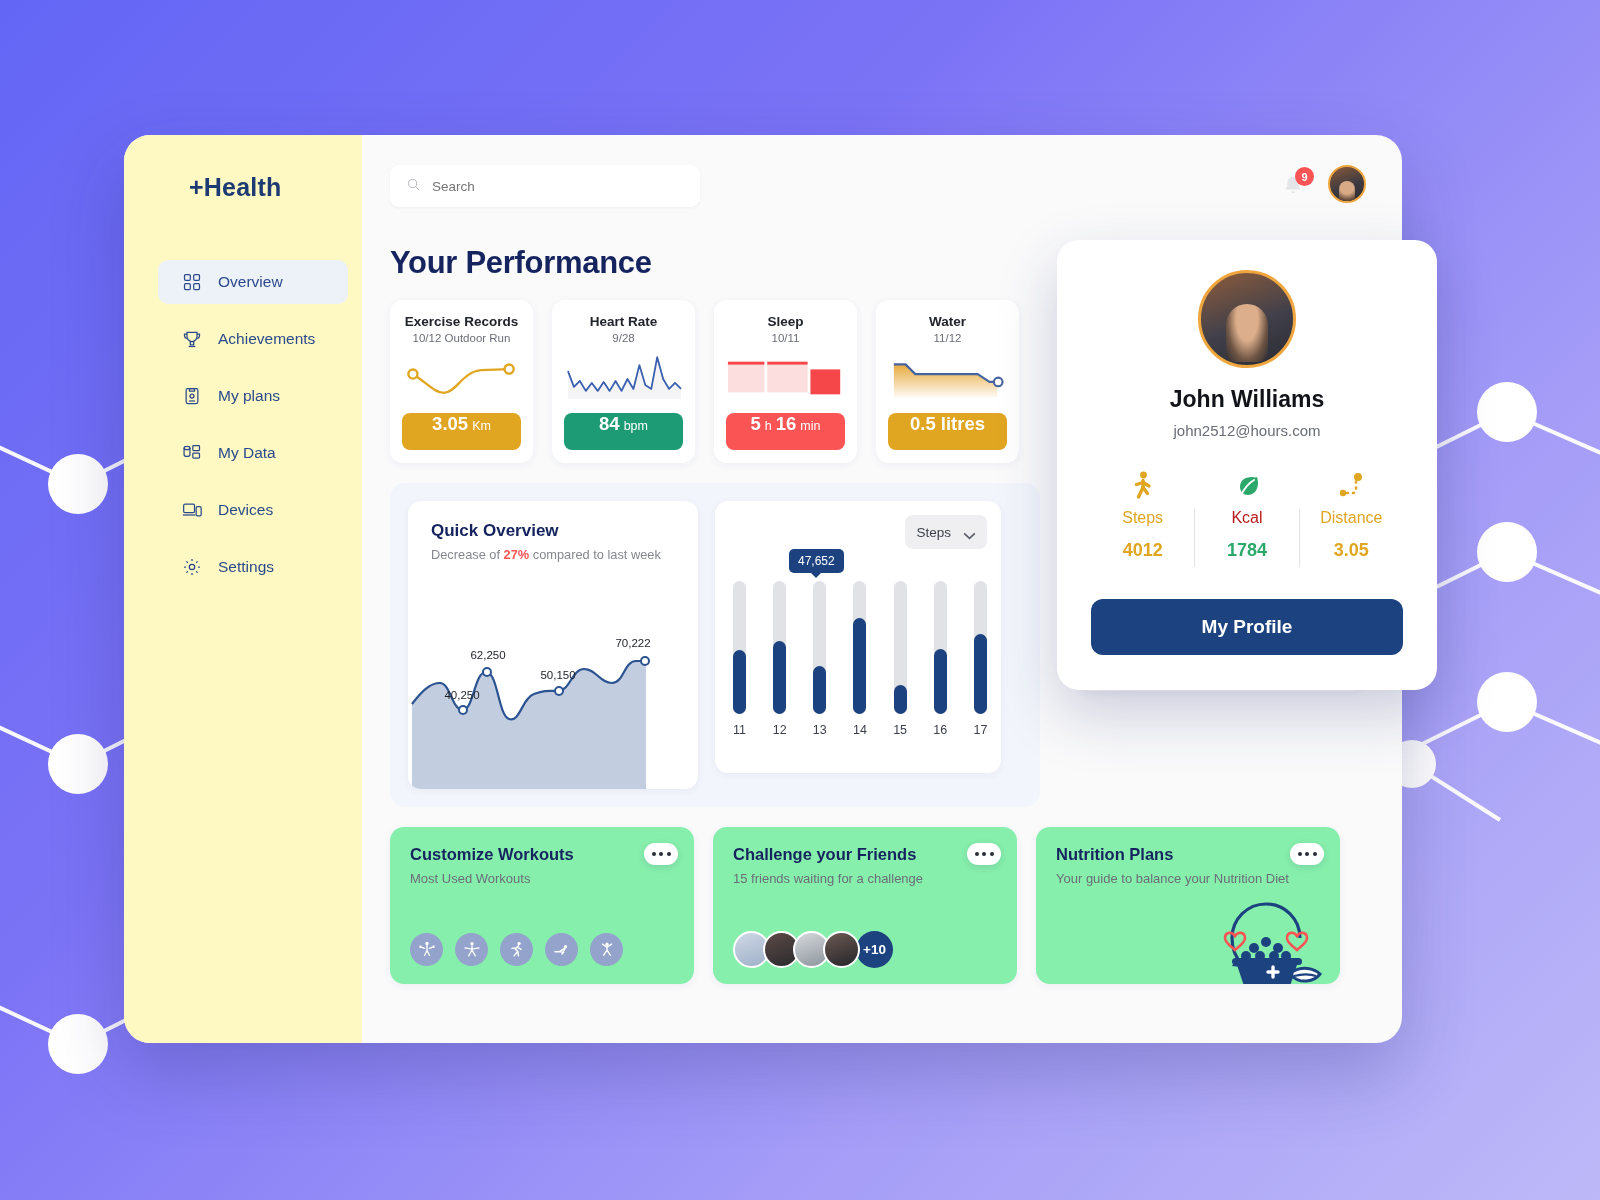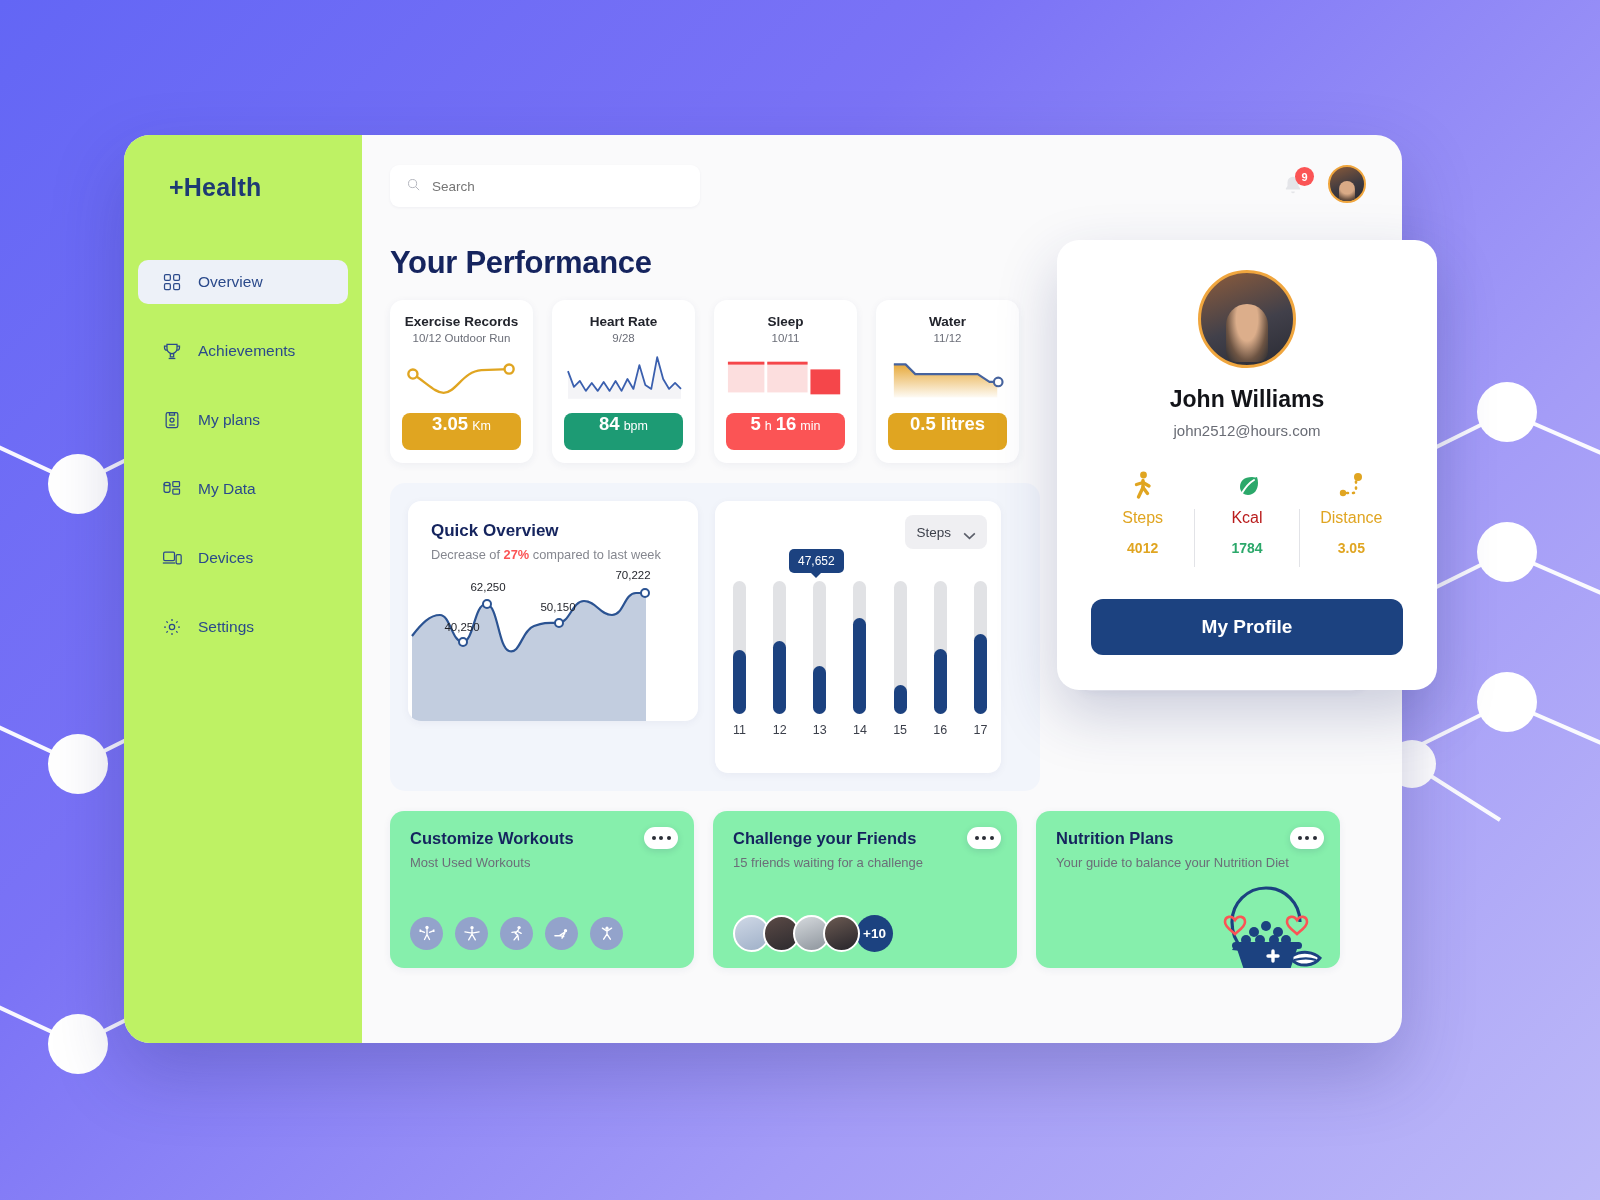--- a/index.html
+++ b/index.html
@@ -21,32 +21,33 @@
     background: #FAFAFB;
     border-radius: 26px;
     box-shadow: 0 30px 70px rgba(40,40,110,.25);
     overflow: hidden;
     display: flex;
   }
 
   
   .sidebar {
     width: 238px; flex: none;
-    background: #bef264;
+    background: #fef9c3;
     padding-top: 38px;
+    padding-left: 20px;
   }
   .logo {
     font-size: 25px; font-weight: 700; color: #1E3A73;
     letter-spacing: .2px; padding-left: 45px; margin-bottom: 58px;
   }
   .nav { padding: 0 14px; }
   .nav-item {
     display: flex; align-items: center; gap: 16px;
     height: 44px; padding-left: 24px;
-    border-radius: 10px; margin-bottom: 25px;
+    border-radius: 10px; margin-bottom: 13px;
     color: #2B4A8B; font-size: 15.5px;
     cursor: pointer;
   }
   .nav-item.active { background: #EDF1F8; }
   .nav-ico { width: 20px; height: 20px; display: flex; align-items: center; justify-content: center; flex: none; }
   .nav-ico svg { width: 20px; height: 20px; stroke: #2B4A8B; fill: none; stroke-width: 1.5; }
 
   
   .main { flex: 1; position: relative; padding: 30px 36px 0 28px; }
 
@@ -116,21 +117,21 @@
   .chip-unit { font-size: 12.5px; font-weight: 400; }
 
   
   .panel {
     margin-top: 20px; background: #F2F5FB;
     border-radius: 15px; padding: 18px;
     display: flex; gap: 17px;
     width: 650px;
   }
   .sub-card { background:#fff; border-radius: 13px; box-shadow: 0 2px 9px rgba(35,45,95,.05); }
-  .qo-card { width: 290px; height: 220px; padding: 20px 0 0 23px; position: relative; overflow: hidden; }
+  .qo-card { width: 290px; height: 288px; padding: 20px 0 0 23px; position: relative; overflow: hidden; }
   .qo-title { font-size: 17px; font-weight: 700; color: #15245E; }
   .qo-sub { font-size: 12.8px; color: #85878F; margin-top: 6px; }
   .qo-sub .hl { color: #FB5455; font-weight: 700; }
   .qo-chart { position: absolute; left: 0; bottom: 0; width: 290px; height: 190px; }
 
   .bars-card { width: 286px; height: 272px; padding: 14px 14px 0; position: relative; }
   .bars-select {
     position: absolute; right: 14px; top: 14px;
     height: 34px; min-width: 80px; background: #EFEFF2;
     border-radius: 8px; display: flex; align-items: center; justify-content: space-between;
@@ -218,21 +219,21 @@
     content:''; position:absolute; left:50%; top:34%; transform:translateX(-50%);
     width:42px; height:58px; border-radius:21px 21px 10px 10px;
     background: radial-gradient(ellipse at 50% 26%, #dcae8b 36%, #6d5443 68%, #262a32 100%);
   }
   .pop-name { font-size: 23px; font-weight: 700; color: #121318; margin-top: 18px; }
   .pop-mail { font-size: 15px; color: #696C75; margin-top: 9px; }
   .pop-stats { display: flex; align-items: flex-start; margin-top: 32px; }
   .pstat { flex: 1; display: flex; flex-direction: column; align-items: center; gap: 8px; position: relative; }
   .pstat-ico { height: 30px; display: flex; align-items: center; }
   .pstat-label { font-size: 16px; }
-  .pstat-val { font-size: 14px; font-weight: 700; margin-top: 5px; }
+  .pstat-val { font-size: 18px; font-weight: 700; margin-top: 5px; }
   .divider { width: 1px; height: 58px; background: #E2E3E7; margin-top: 38px; }
   .profile-btn {
     margin-top: 32px; width: 100%; height: 56px; border-radius: 12px;
     background: #1C4280; color: #fff; font-size: 19px; font-weight: 600;
     display: flex; align-items: center; justify-content: center; cursor: pointer;
     font-family: "Liberation Sans", sans-serif; border: none;
   }
 </style>
 </head>
 <body>

